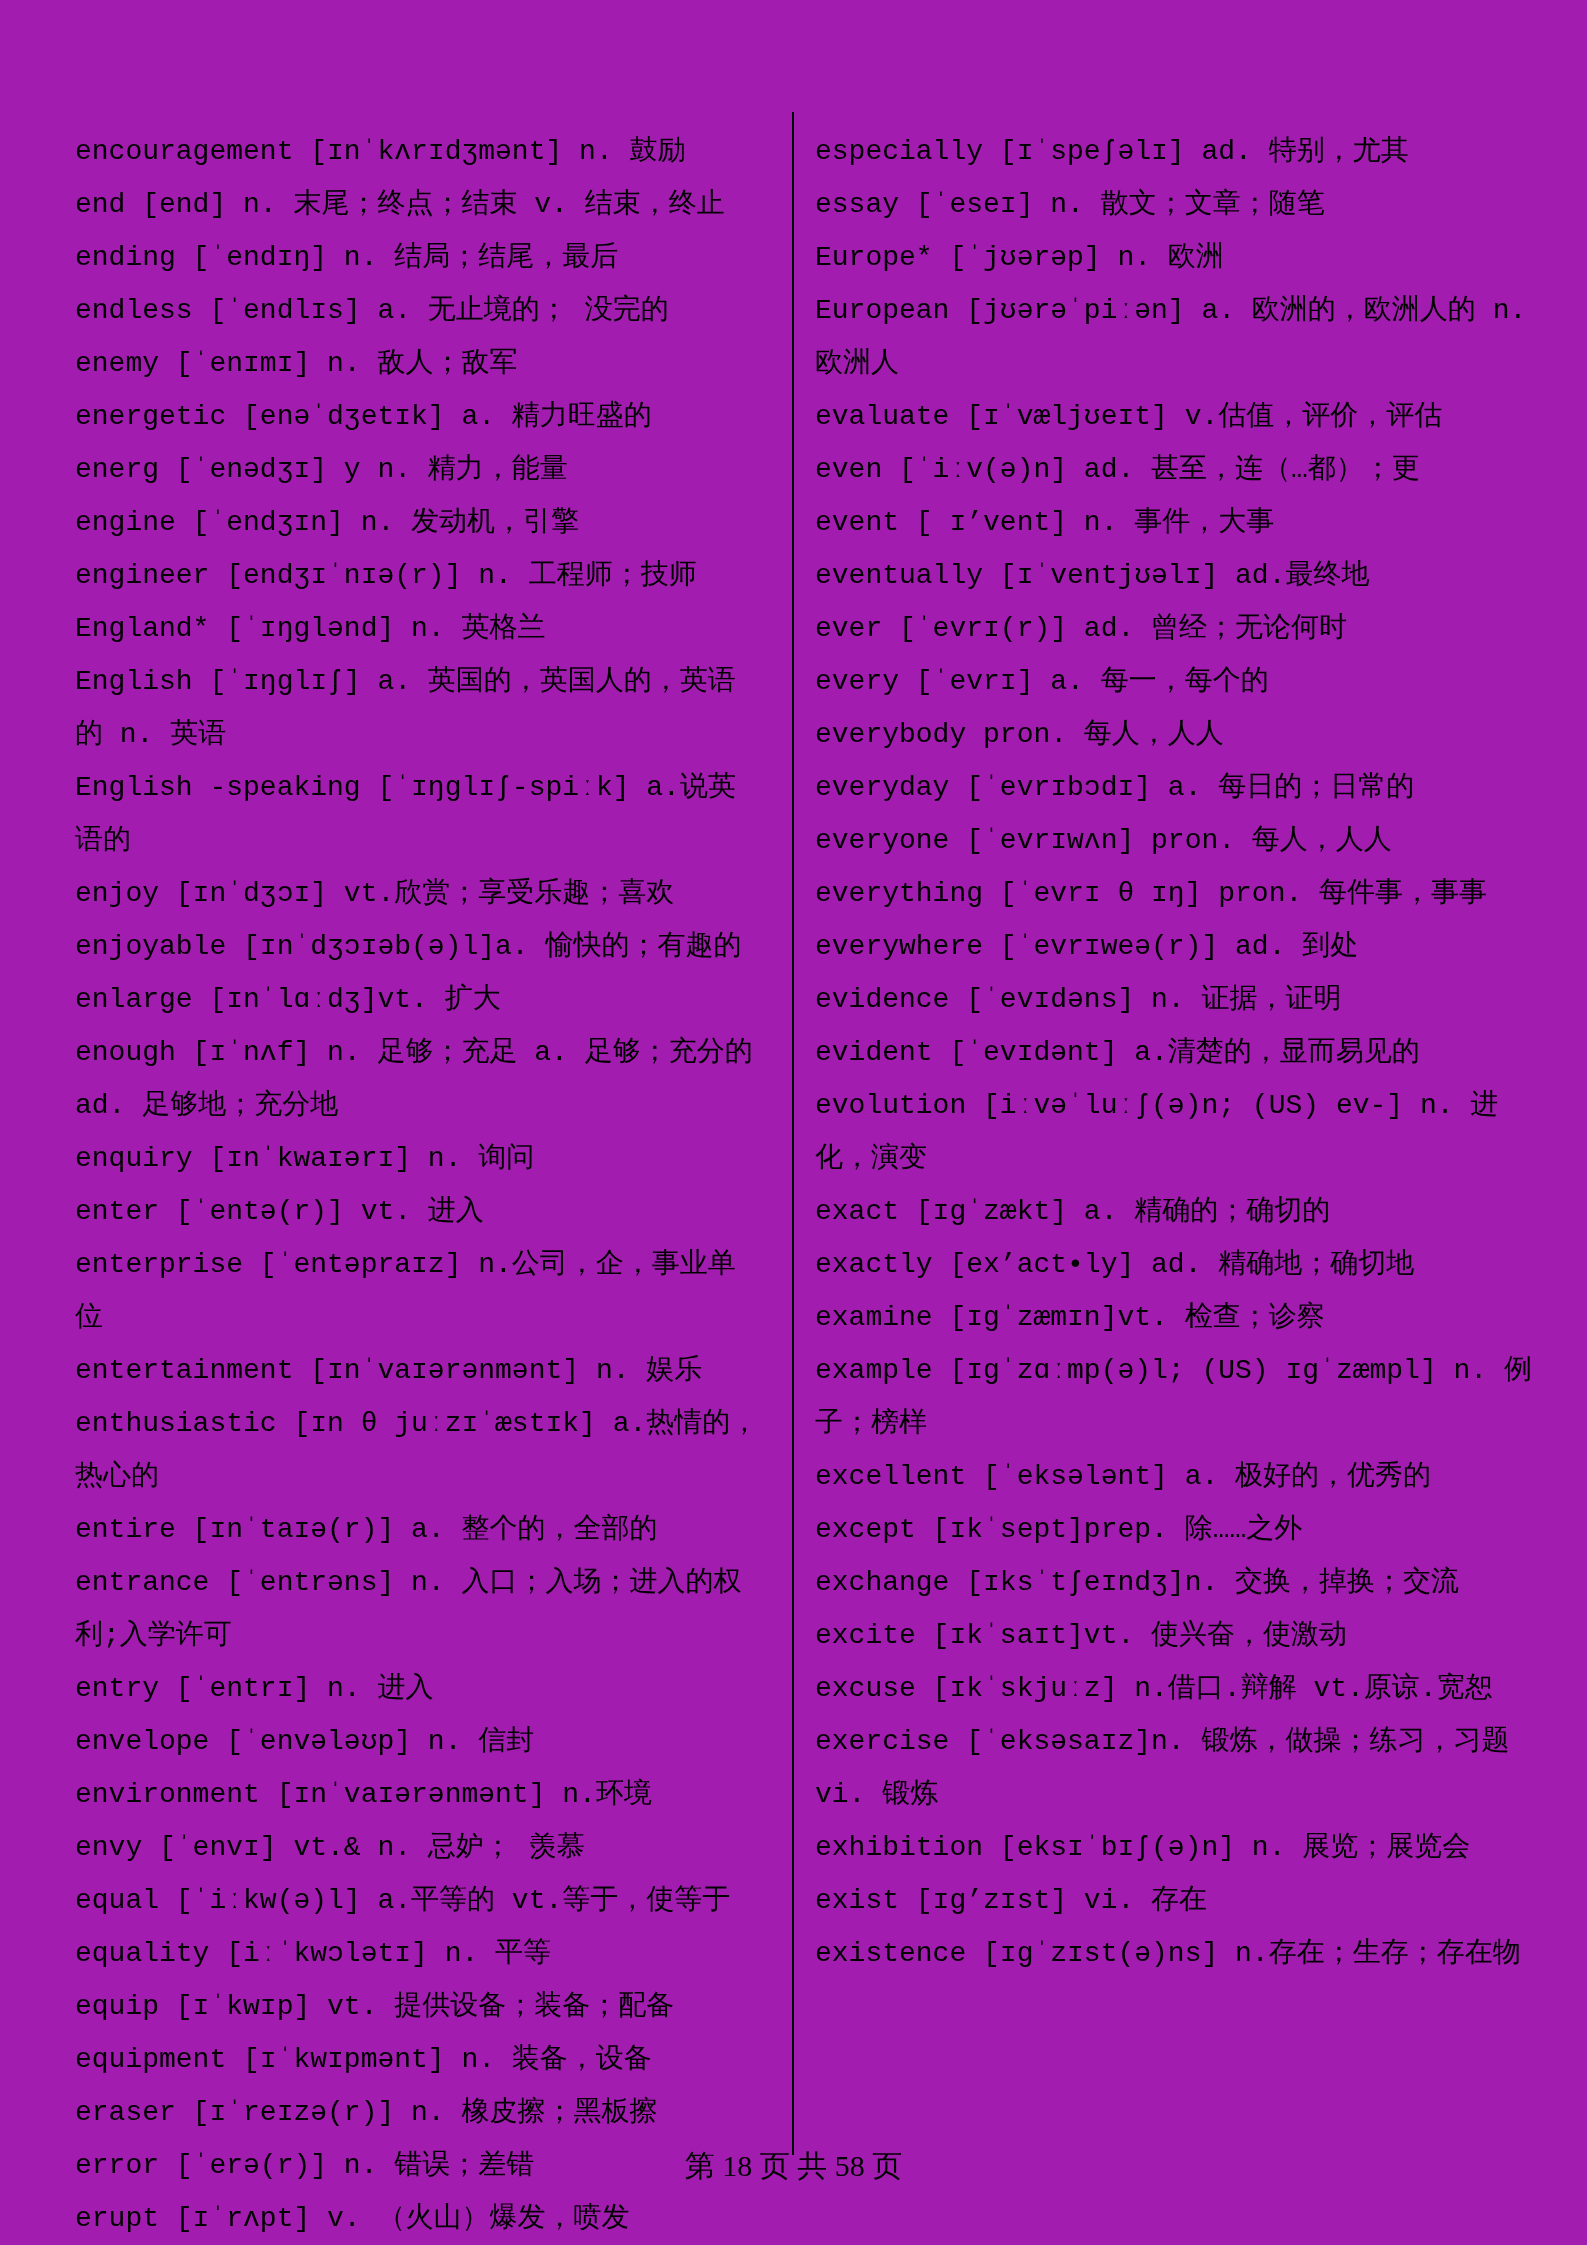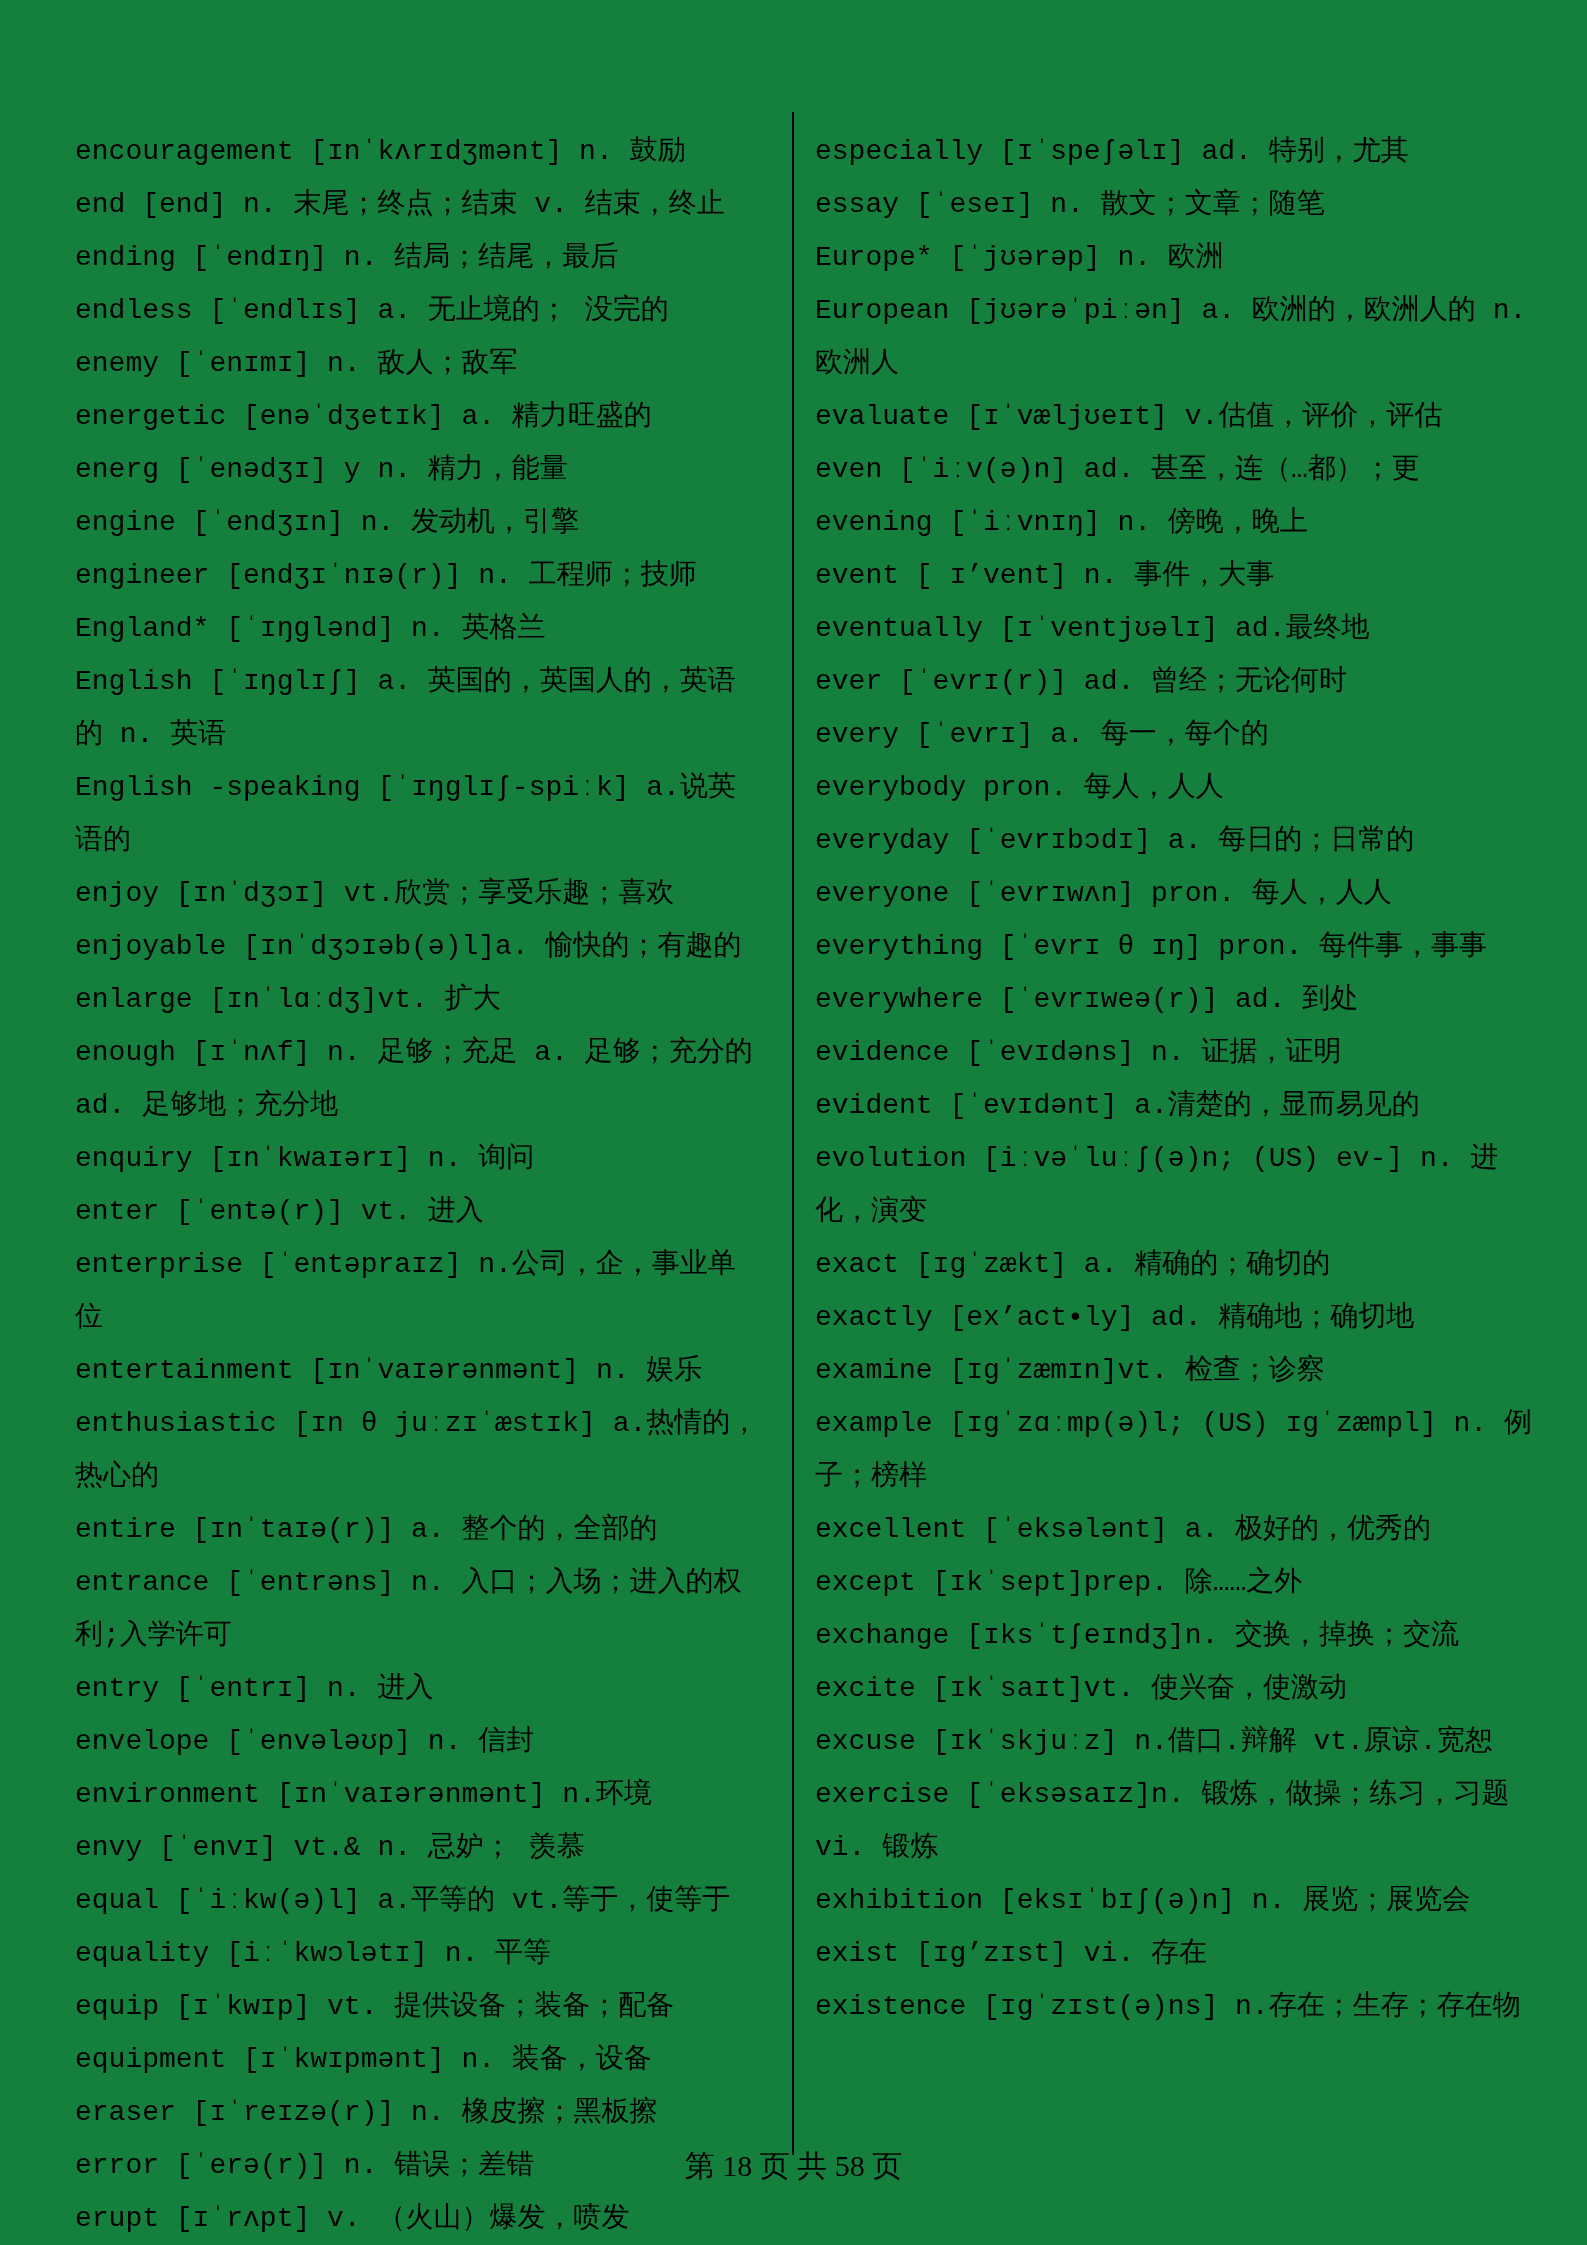--- a/index.html
+++ b/index.html
@@ -1,20 +1,20 @@
 <!DOCTYPE html>
 <html><head>
 <meta charset="utf-8">
 <style>
   html, body { margin: 0; padding: 0; background: #ffffff; }
   .page {
     position: relative;
     width: 1587px;
     height: 2245px;
-    background: #15803d;
+    background: #a21caf;
     color: #000000;
     overflow: hidden;
   }
   .col {
     position: absolute;
     top: 125px;
     font-family: "Liberation Mono", "DejaVu Sans Mono", monospace;
     font-size: 28px;
     line-height: 53px;
     color: #000;
@@ -102,21 +102,20 @@
 
   <div class="divider"></div>
 
   <div class="col right">
       <div class="entry">especially [ɪˈspeʃəlɪ] ad. 特别，尤其</div>
       <div class="entry">essay [ˈeseɪ] n. 散文；文章；随笔</div>
       <div class="entry">Europe* [ˈjʊərəp] n. 欧洲</div>
       <div class="entry">European [jʊərəˈpiːən] a. 欧洲的，欧洲人的 n. 欧洲人</div>
       <div class="entry">evaluate [ɪˈvæljʊeɪt] v.估值，评价，评估</div>
       <div class="entry">even [ˈiːv(ə)n] ad. 甚至，连（…都）；更</div>
-      <div class="entry">evening [ˈiːvnɪŋ] n. 傍晚，晚上</div>
       <div class="entry">event [ ɪ’vent] n. 事件，大事</div>
       <div class="entry">eventually [ɪˈventjʊəlɪ] ad.最终地</div>
       <div class="entry">ever [ˈevrɪ(r)] ad. 曾经；无论何时</div>
       <div class="entry">every [ˈevrɪ] a. 每一，每个的</div>
       <div class="entry">everybody pron. 每人，人人</div>
       <div class="entry">everyday [ˈevrɪbɔdɪ] a. 每日的；日常的</div>
       <div class="entry">everyone [ˈevrɪwʌn] pron. 每人，人人</div>
       <div class="entry">everything [ˈevrɪ θ ɪŋ] pron. 每件事，事事</div>
       <div class="entry">everywhere [ˈevrɪweə(r)] ad. 到处</div>
       <div class="entry">evidence [ˈevɪdəns] n. 证据，证明</div>

